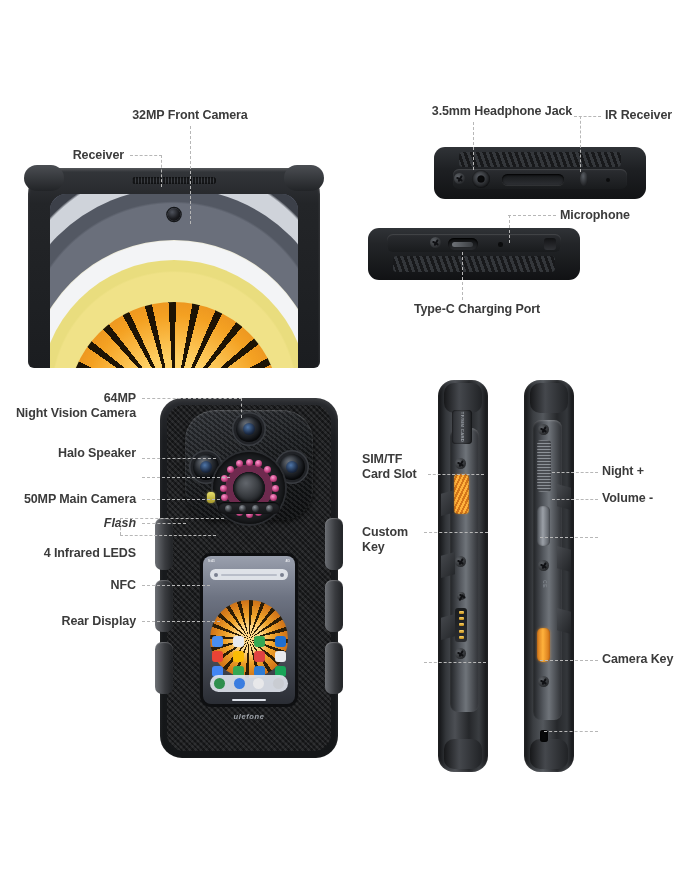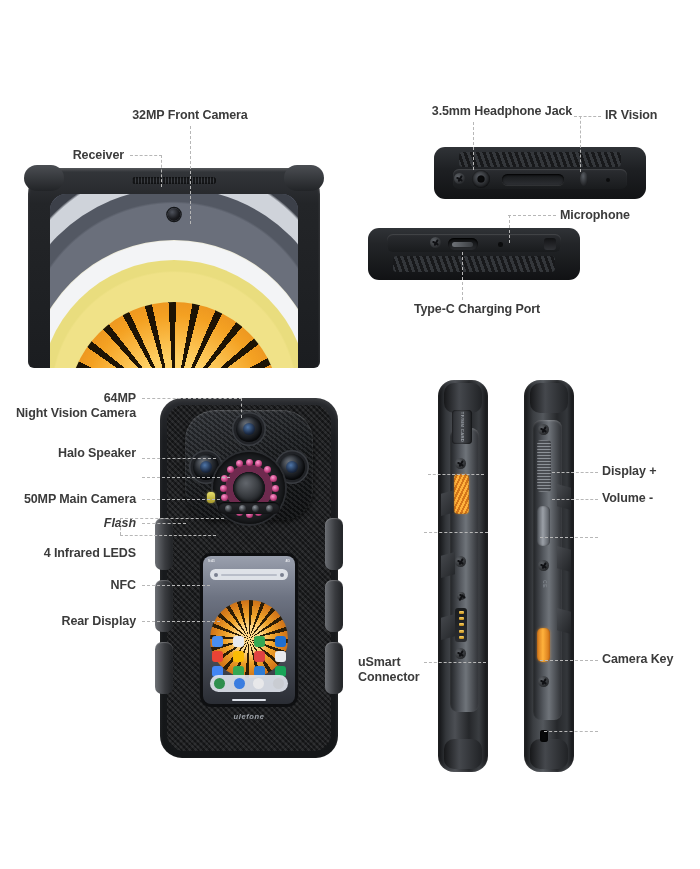--- a/index.html
+++ b/index.html
@@ -339,21 +339,21 @@
     <div class="screwhead" style="left:20px;top:26px;"></div>
     <div id="jack-ring" style="left:38px;top:23px;"></div>
     <div id="top-speaker-slot" style="left:68px;top:27px;"></div>
     <div id="ir-oval" style="left:146px;top:25px;"></div>
     <div id="top-mic-dot" style="left:172px;top:31px;"></div>
   </div>
 
   <div class="lbl" style="left:422px;top:104px;width:160px;text-align:center;">3.5mm Headphone Jack</div>
   <div class="leadv" style="left:473px;top:122px;height:48px;"></div>
 
-  <div class="lbl l" style="left:605px;top:108px;width:90px;">IR Vision</div>
+  <div class="lbl l" style="left:605px;top:108px;width:90px;">IR Receiver</div>
   <div class="lead" style="left:574px;top:116px;width:27px;"></div>
   <div class="leadv" style="left:580px;top:116px;height:56px;"></div>
 
   <div class="dev" id="bottom-edge">
     <div class="edge-body" style="background:linear-gradient(180deg,#303337 0%,#232528 30%,#111214 100%);"></div>
     <div class="edge-plate" style="top:6px;height:18px;"></div>
     <div class="edge-carbonband" style="top:28px;height:16px;"></div>
     <div class="screwhead" style="left:62px;top:9px;"></div>
     <div id="typec-port" style="left:80px;top:10px;"></div>
     <div id="bot-mic-dot" style="left:130px;top:14px;"></div>
@@ -495,47 +495,49 @@
     <div id="usmart" style="left:17px;top:228px;">
       <span class="pin"></span>
       <span class="pin"></span>
       <span class="pin"></span>
       <span class="pin"></span>
       <span class="pin"></span>
     </div>
     <div class="screwhead" style="left:17px;top:268px;"></div>
   </div>
 
+  <div class="lbl l" style="left:362px;top:452px;width:82px;">SIM/TF
+Card Slot</div>
   <div class="lead" style="left:428px;top:474px;width:56px;"></div>
 
+  <div class="lbl l" style="left:362px;top:525px;width:82px;">Custom
+Key</div>
   <div class="lead" style="left:424px;top:532px;width:64px;"></div>
 
-  <div class="lbl l" style="left:358px;top:655px;width:92px;">uSmart
-Connector</div>
   <div class="lead" style="left:424px;top:662px;width:62px;"></div>
 
   <div class="dev" id="side-right">
     <div class="side-body" style="background:linear-gradient(90deg,#111214 0%,#3a3d41 18%,#53575c 38%,#26282b 66%,#34373b 86%,#0f1012 100%);"></div>
     <div class="side-cap" style="top:3px;"></div>
     <div class="side-cap" style="bottom:3px;"></div>
     <div class="side-rail" style="left:9px;right:12px;top:40px;bottom:52px;"></div>
     <div class="facet" style="left:auto;right:3px;top:104px;clip-path:polygon(100% 14%,0 0,0 86%,100% 100%);"></div>
     <div class="facet" style="left:auto;right:3px;top:166px;clip-path:polygon(100% 14%,0 0,0 86%,100% 100%);"></div>
     <div class="facet" style="left:auto;right:3px;top:228px;clip-path:polygon(100% 14%,0 0,0 86%,100% 100%);"></div>
     <div class="screwhead" style="left:14px;top:44px;"></div>
     <div id="volume-key" style="left:13px;top:60px;"></div>
     <div id="power-key" style="left:13px;top:126px;"></div>
     <div class="screwhead" style="left:14px;top:180px;"></div>
     <div id="ce-mark" style="left:24px;top:200px;">CE</div>
     <div id="camera-key" style="left:13px;top:248px;"></div>
     <div class="screwhead" style="left:14px;top:296px;"></div>
     <div id="lanyard-hole" style="left:16px;top:350px;"></div>
   </div>
 
-  <div class="lbl l" style="left:602px;top:464px;width:96px;">Display +</div>
+  <div class="lbl l" style="left:602px;top:464px;width:96px;">Night +</div>
   <div class="lead" style="left:552px;top:472px;width:46px;"></div>
 
   <div class="lbl l" style="left:602px;top:491px;width:96px;">Volume -</div>
   <div class="lead" style="left:552px;top:499px;width:46px;"></div>
 
   <div class="lead" style="left:540px;top:537px;width:58px;"></div>
 
   <div class="lbl l" style="left:602px;top:652px;width:100px;">Camera Key</div>
   <div class="lead" style="left:540px;top:660px;width:58px;"></div>
 

